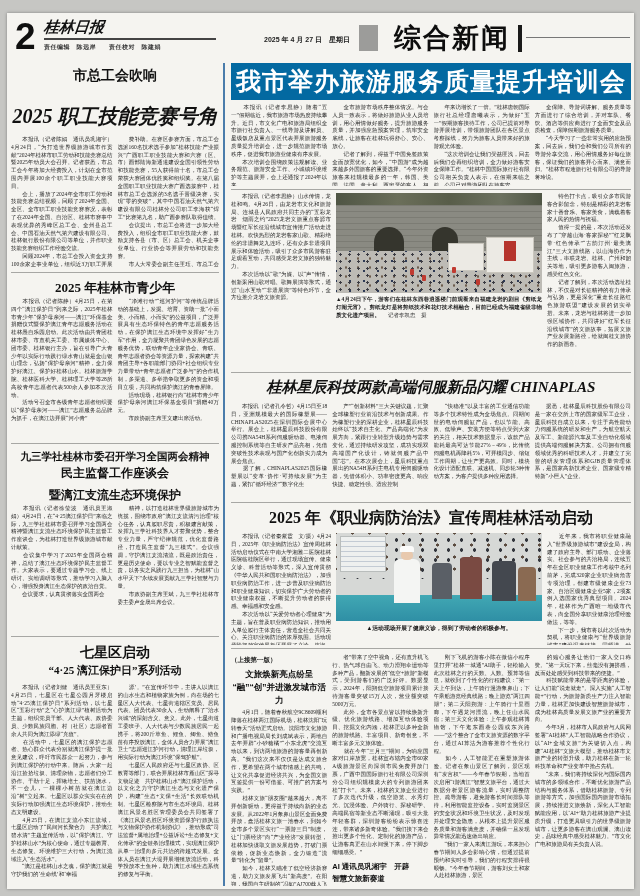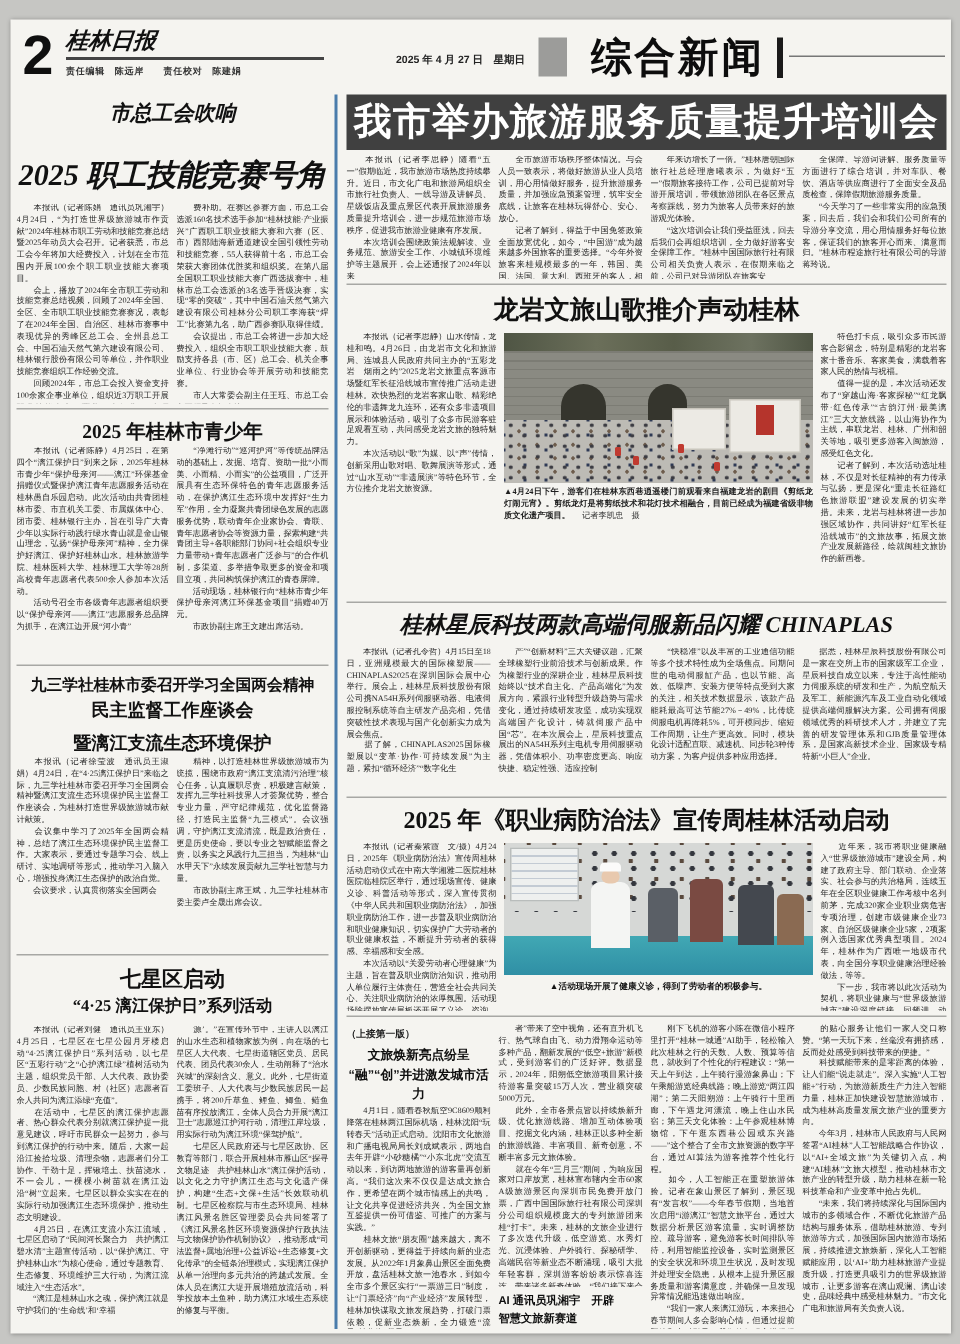--- a/index.html
+++ b/index.html
@@ -31,26 +31,26 @@
   
   .body-txt{font-size:5.5px;line-height:1.42;text-align:justify;color:#262626;
             white-space:pre-line;overflow:hidden;}
   .cols{display:flex;gap:5px;overflow:hidden;}
   .cols>div{flex:1;min-width:0;}
   .rule{height:1px;background:#a7a7a4;margin:3px 0;flex:none;}
   .art-head{text-align:center;font-weight:bold;color:#111;}
   
   .art{overflow:hidden;flex:none;}
   .a1{height:206px;} .a2{height:164px;} .a3{height:186px;} .a4{height:252px;}
-  .a1 .h1{font-size:14px;margin:4px 0 2px;font-style:italic;} .a1 .h2{font-size:20px;margin:18px 0 6px;font-style:italic;}
+  .a1 .h1{font-size:14px;margin:4px 0 2px;} .a1 .h2{font-size:20px;margin:18px 0 6px;font-style:italic;}
   .a2 .h1{font-size:13px;margin:3px 0 1px;} .a2 .h2{font-size:11px;margin:1px 0 5px;}
   .a3 .h1{font-size:10.5px;margin:3px 0 1px;} .a3 .h2{font-size:12px;margin:1px 0;} .a3 .h3{font-size:12px;margin:1px 0 5px;}
   .a4 .h1{font-size:14px;margin:4px 0 1px;} .a4 .h2{font-size:11px;margin:1px 0 6px;}
   
-  .banner{flex:none;background:#404040;color:#fff;text-align:center;font-weight:900;
+  .banner{flex:none;background:#0369a1;color:#fff;text-align:center;font-weight:900;
           font-size:25px;line-height:37px;height:37px;letter-spacing:1px;
           font-family:"Liberation Sans",sans-serif;white-space:nowrap;overflow:hidden;}
   .m1-body{height:82px;margin-top:4px;}
   .sec-head{flex:none;text-align:center;font-weight:900;color:#111;}
   .m2-head{font-size:17px;margin:2px 0 4px;}
   .m3-head{font-size:15px;margin:2px 0 4px;font-style:italic;}
   .m4-head{font-size:16px;margin:2px 0 4px;}
   .photo-row{display:flex;gap:5px;overflow:hidden;}
   .photo-row .side{flex:none;overflow:hidden;}
   .m2-row{height:176px;}
@@ -194,21 +194,20 @@
 　　本次培训会围绕政策法规解读、业务规范、旅游安全工作、小城镇环境维护等主题展开，会上还通报了2024年以来</div>
           <div class="body-txt">　　全市旅游市场秩序整体情况。与会人员一致表示，将做好旅游从业人员培训，用心用情做好服务，提升旅游服务质量，并加强应急预案管理，筑牢安全底线，让旅客在桂林玩得舒心、安心、放心。
 　　记者了解到，得益于中国免签政策全面放宽优化，如今，“中国游”成为越来越多外国旅客的重要选择。“今年外资旅客来桂规模最多的一年，韩国、美国、法国、意大利、西班牙的客人，相对去</div>
           <div class="body-txt">　　年来访增长了一倍。”桂林唐朝国际旅行社总经理唐曦表示，为做好“五一”假期旅客接待工作，公司已提前对导游开展培训，带领旅游团队在各区景点考察踩线，努力为旅客人员带来好的旅游观光体验。
 　　“这次培训会让我们受益匪浅，回去后我们会再组织培训，全力做好游客安全保障工作。”桂林中国国际旅行社有限公司相关负责人表示，在假期来临之前，公司已对导游团队在旅客安</div>
           <div class="body-txt">　　全保障、导游词讲解、服务质量等方面进行了综合培训，并对车队、餐饮、酒店等供应商进行了全面安全及品质检查，保障假期旅游服务质量。
 　　“今天学习了一些非常实用的应急预案，回去后，我们会和我们公司所有的导游分享交流，用心用情服务好每位旅客，保证我们的旅客开心而来、满意而归。”桂林市程途旅行社有限公司的导游蒋玲说。</div>
         </div>
         <div class="rule"></div>
 
-        <div class="sec-head m2-head">龙岩文旅山歌推介声动桂林</div>
         <div class="photo-row m2-row">
           <div class="side sideL body-txt">　　本报讯（记者李思静）山水传情，龙桂和鸣。4月26日，由龙岩市文化和旅游局、连城县人民政府共同主办的“五彩龙岩　烟雨之约”2025龙岩文旅重点客源市场暨红军长征沿线城市宣传推广活动走进桂林。欢快热烈的龙岩客家山歌、精彩绝伦的非遗舞龙九连环，还有众多非遗项目展示和体验活动，吸引了众多市民游客驻足观看互动，共同感受龙岩文旅的独特魅力。
 　　本次活动以“歌”为媒、以“声”传情，创新采用山歌对唱、歌舞展演等形式，通过“山水互动”“非遗展演”等特色环节，全方位推介龙岩文旅资源。</div>
           <div class="photo-wrap">
             <div class="photo1">
               <div class="p1-trees"></div>
               <div class="p1-wall"></div>
               <div class="p1-arch" style="left:38px;"></div>
               <div class="p1-arch" style="left:96px;width:26px;"></div>
               <div class="p1-ground"></div>

